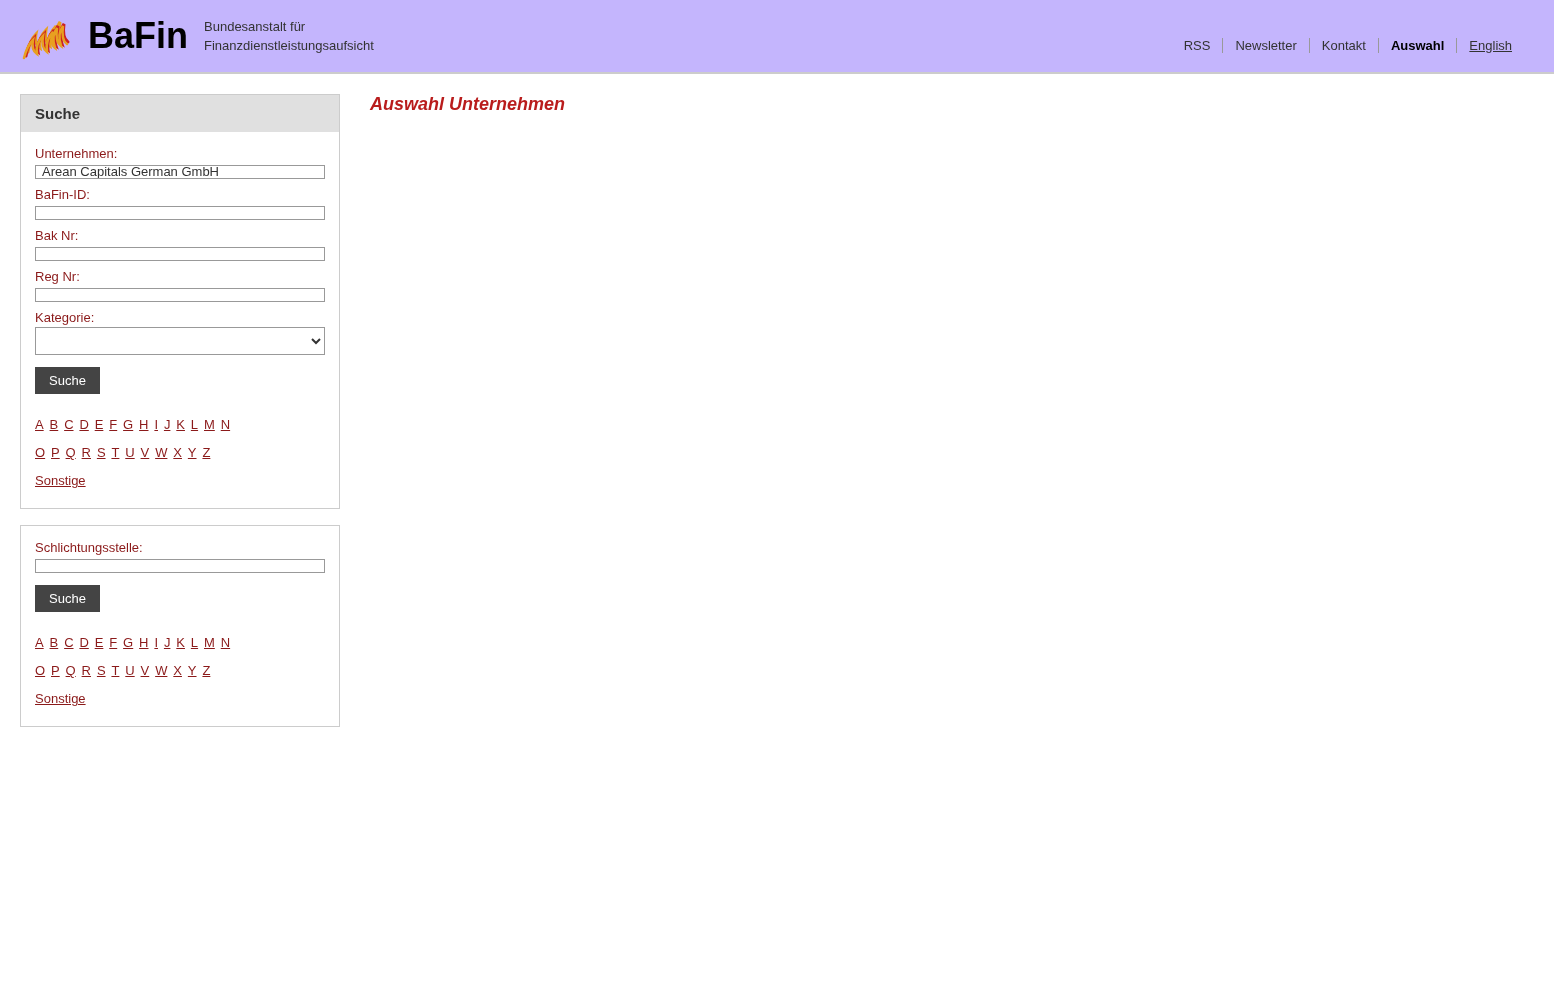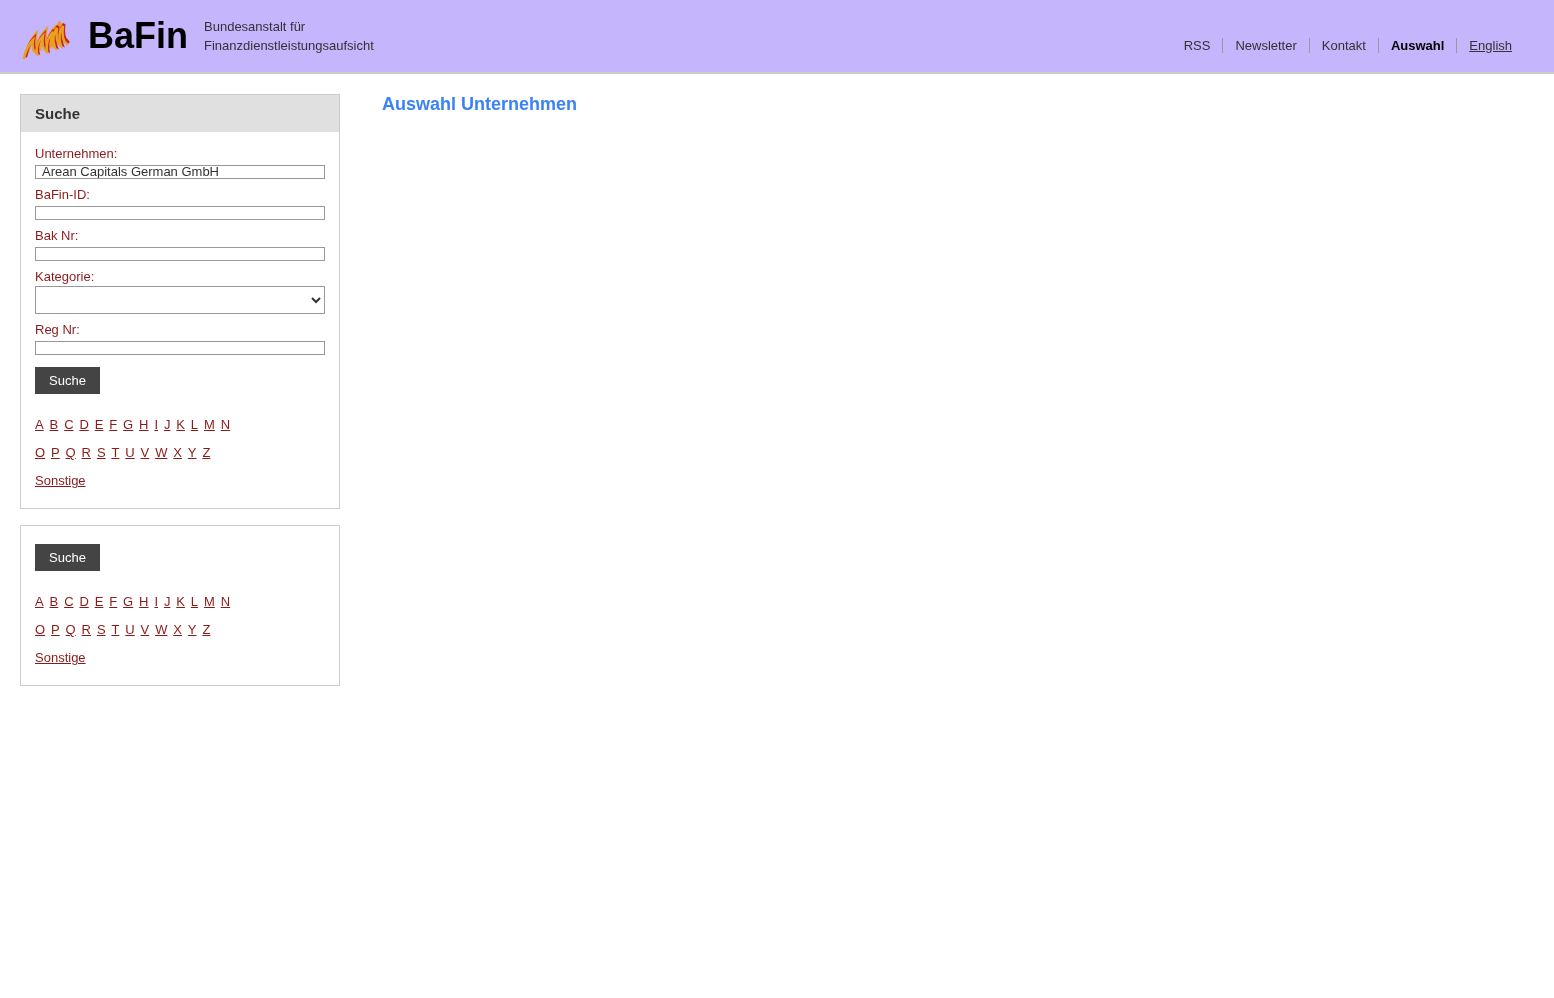--- a/index.html
+++ b/index.html
@@ -62,21 +62,21 @@
       border: none;
       border-top: 2px solid #ccc;
       margin: 0 0 0 0;
     }
 
     
     .main-layout {
       display: flex;
       align-items: flex-start;
       padding: 20px 20px 20px 20px;
-      gap: 32px;
+      gap: 20px;
     }
 
     
     .sidebar {
       width: 320px;
       flex-shrink: 0;
       display: flex;
       flex-direction: column;
       gap: 16px;
     }
@@ -146,22 +146,23 @@
     }
 
     
     .main-content {
       flex: 1;
       padding: 0 10px;
     }
     .content-title {
       font-size: 18px;
       font-weight: bold;
-      color: #3b82f6;
+      color: #b91c1c;
       margin-bottom: 16px;
+      font-style: italic;
     }
     .no-results {
       font-size: 14px;
       color: #555;
     }
   </style>
 </head>
 <body>
 
 <div class="header">
@@ -211,29 +212,29 @@
           <div class="field-label">BaFin-ID:</div>
           <input class="field-input" type="text" value="" style="">
         </div>
 
         <div>
           <div class="field-label">Bak Nr:</div>
           <input class="field-input" type="text" value="" style="">
         </div>
 
         <div>
+          <div class="field-label">Reg Nr:</div>
+          <input class="field-input" type="text" value="" style="">
+        </div>
+
+        <div>
           <div class="field-label">Kategorie:</div>
           <select class="field-select">
             <option value=""></option>
           </select>
-        </div>
-
-        <div>
-          <div class="field-label">Reg Nr:</div>
-          <input class="field-input" type="text" value="" style="">
         </div>
 
         <button class="search-btn">Suche</button>
 
         <div class="alpha-nav">
           <div>
             <a href="#">A</a>
             <a href="#">B</a>
             <a href="#">C</a>
             <a href="#">D</a>
@@ -266,20 +267,24 @@
             <a href="#">Sonstige</a>
           </div>
         </div>
 
       </div>
     </div>
 
     <div class="search-panel">
       <div class="search-panel-body">
 
+        <div>
+          <div class="field-label">Schlichtungsstelle:</div>
+          <input class="field-input" type="text" value="" style="">
+        </div>
 
         <button class="search-btn">Suche</button>
 
         <div class="alpha-nav">
           <div>
             <a href="#">A</a>
             <a href="#">B</a>
             <a href="#">C</a>
             <a href="#">D</a>
             <a href="#">E</a>

